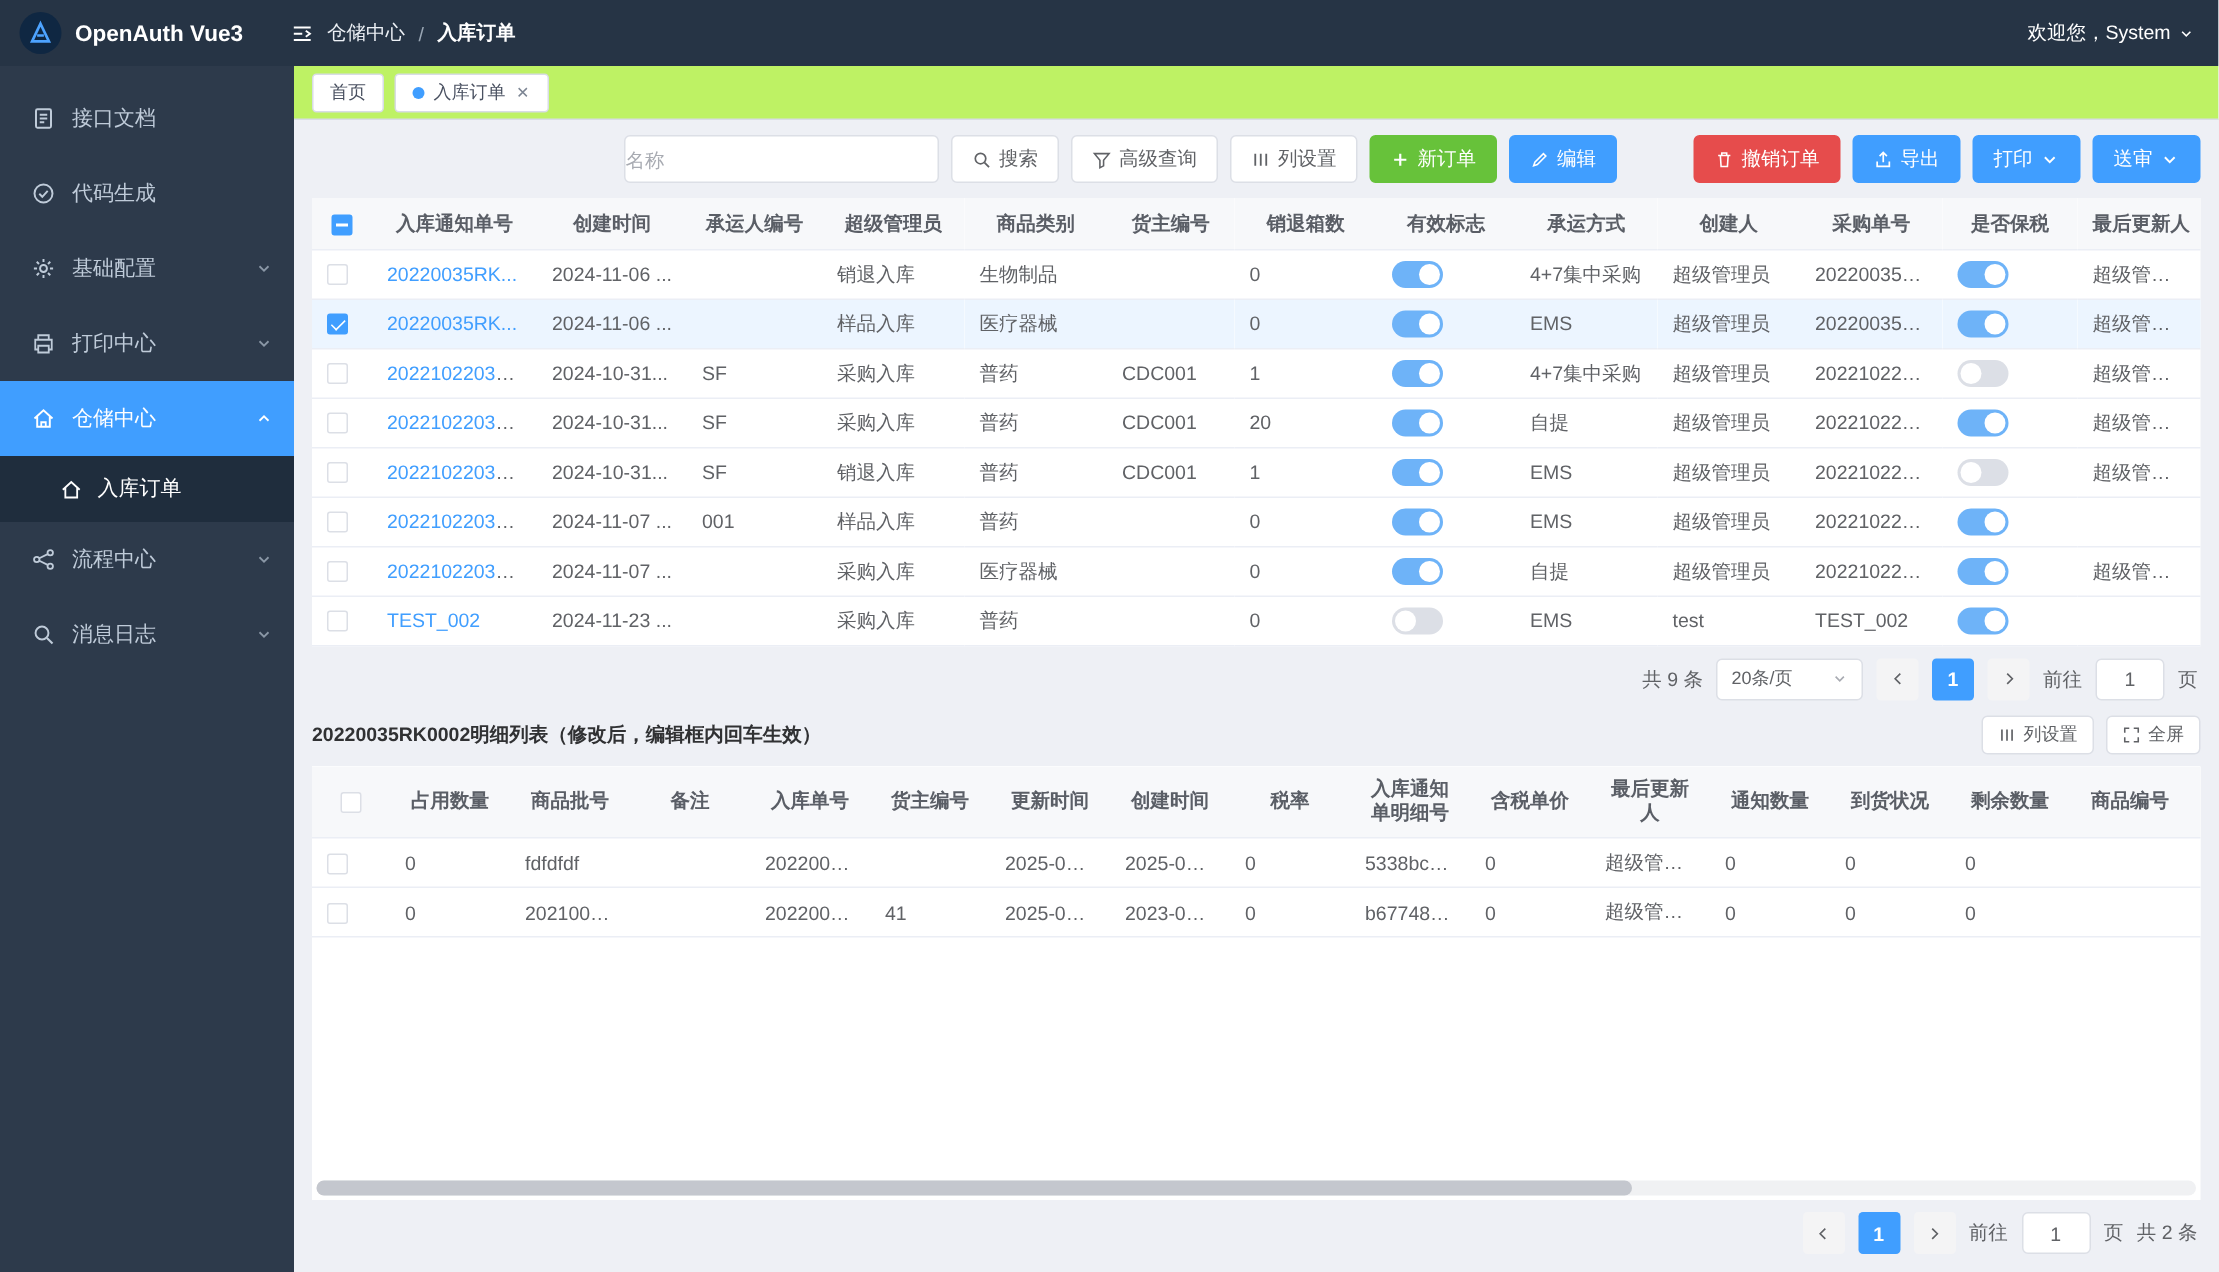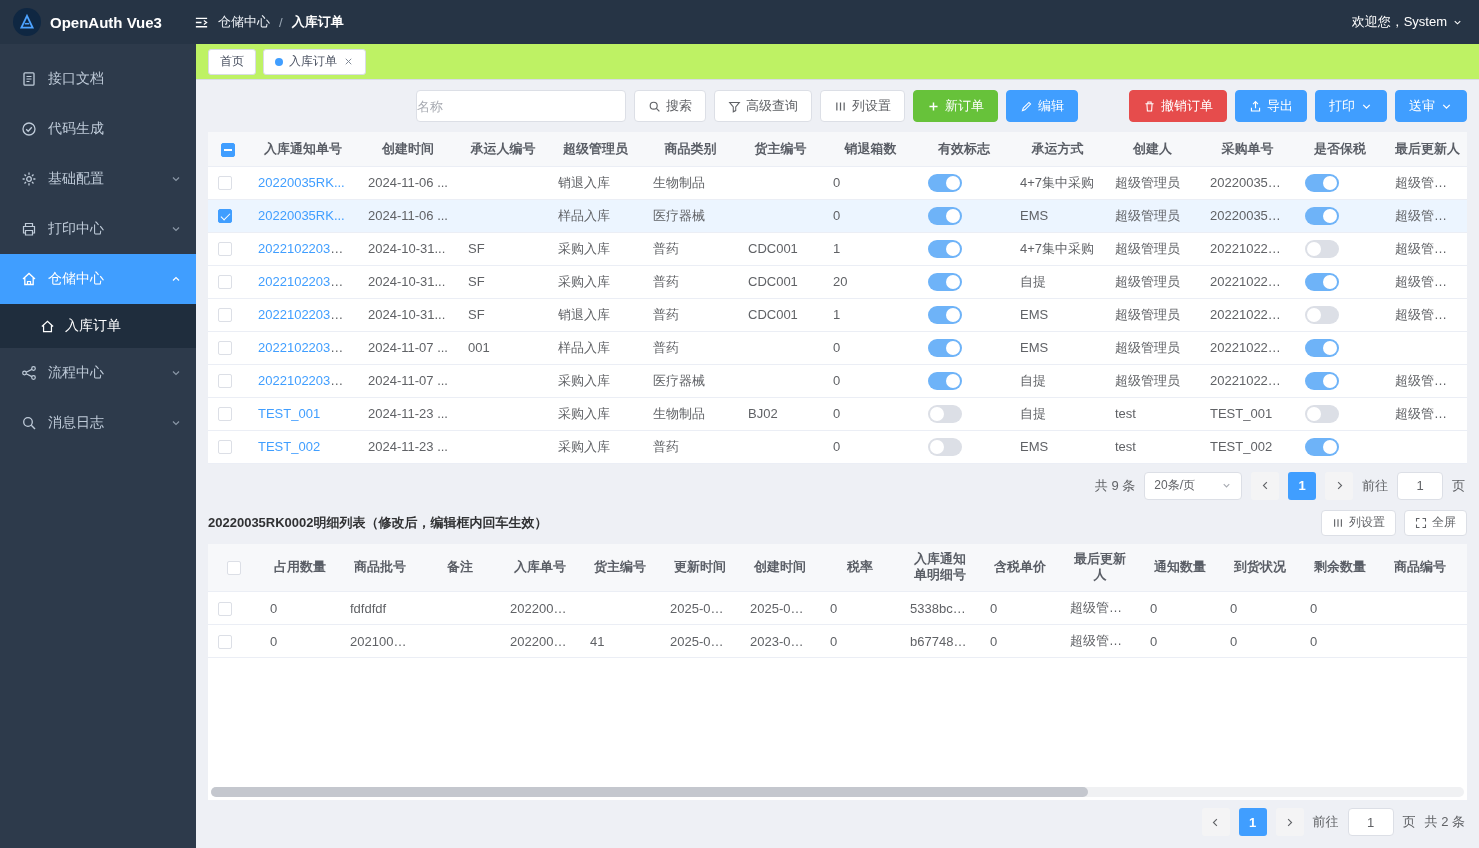--- a/index.html
+++ b/index.html
@@ -412,36 +412,20 @@
                 <td></td>
                 <td>0</td>
                 <td><span class="switch on"></span></td>
                 <td>自提</td>
                 <td>超级管理员</td>
                 <td>202210220...</td>
                 <td><span class="switch on"></span></td>
                 <td>超级管理员</td>
               </tr>
 
-              <tr>
-                <td><span class="checkbox"></span></td>
-                <td><a class="link">TEST_001</a></td>
-                <td>2024-11-23 ...</td>
-                <td></td>
-                <td>采购入库</td>
-                <td>生物制品</td>
-                <td>BJ02</td>
-                <td>0</td>
-                <td><span class="switch"></span></td>
-                <td>自提</td>
-                <td>test</td>
-                <td>TEST_001</td>
-                <td><span class="switch"></span></td>
-                <td>超级管理员</td>
-              </tr>
 
               <tr>
                 <td><span class="checkbox"></span></td>
                 <td><a class="link">TEST_002</a></td>
                 <td>2024-11-23 ...</td>
                 <td></td>
                 <td>采购入库</td>
                 <td>普药</td>
                 <td></td>
                 <td>0</td>

